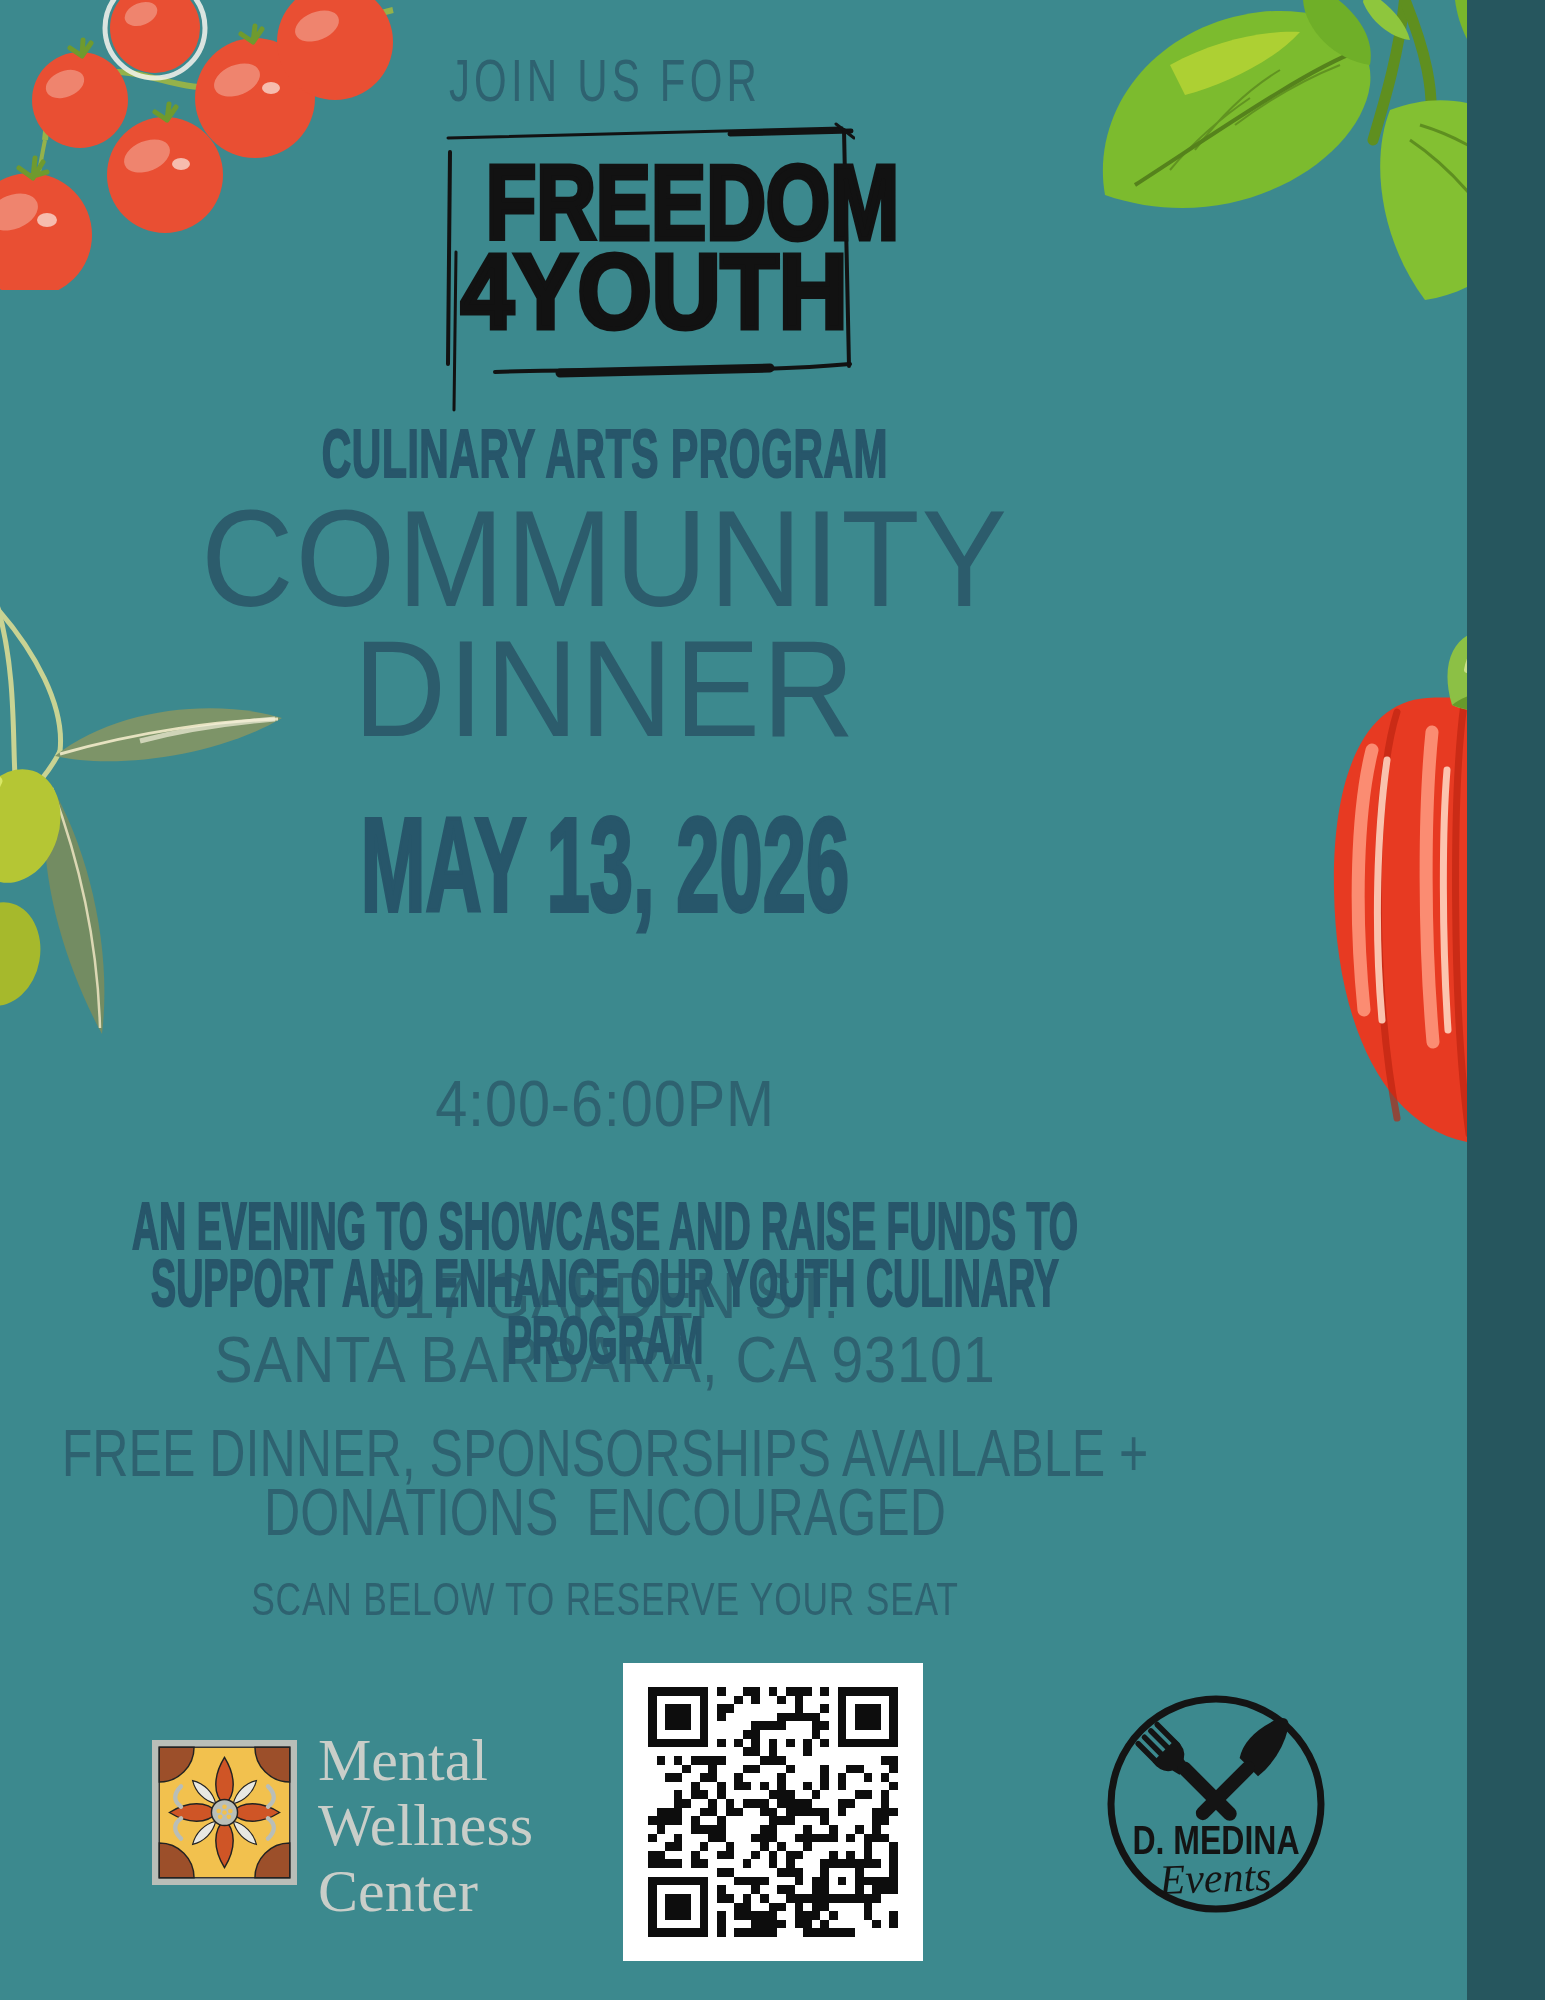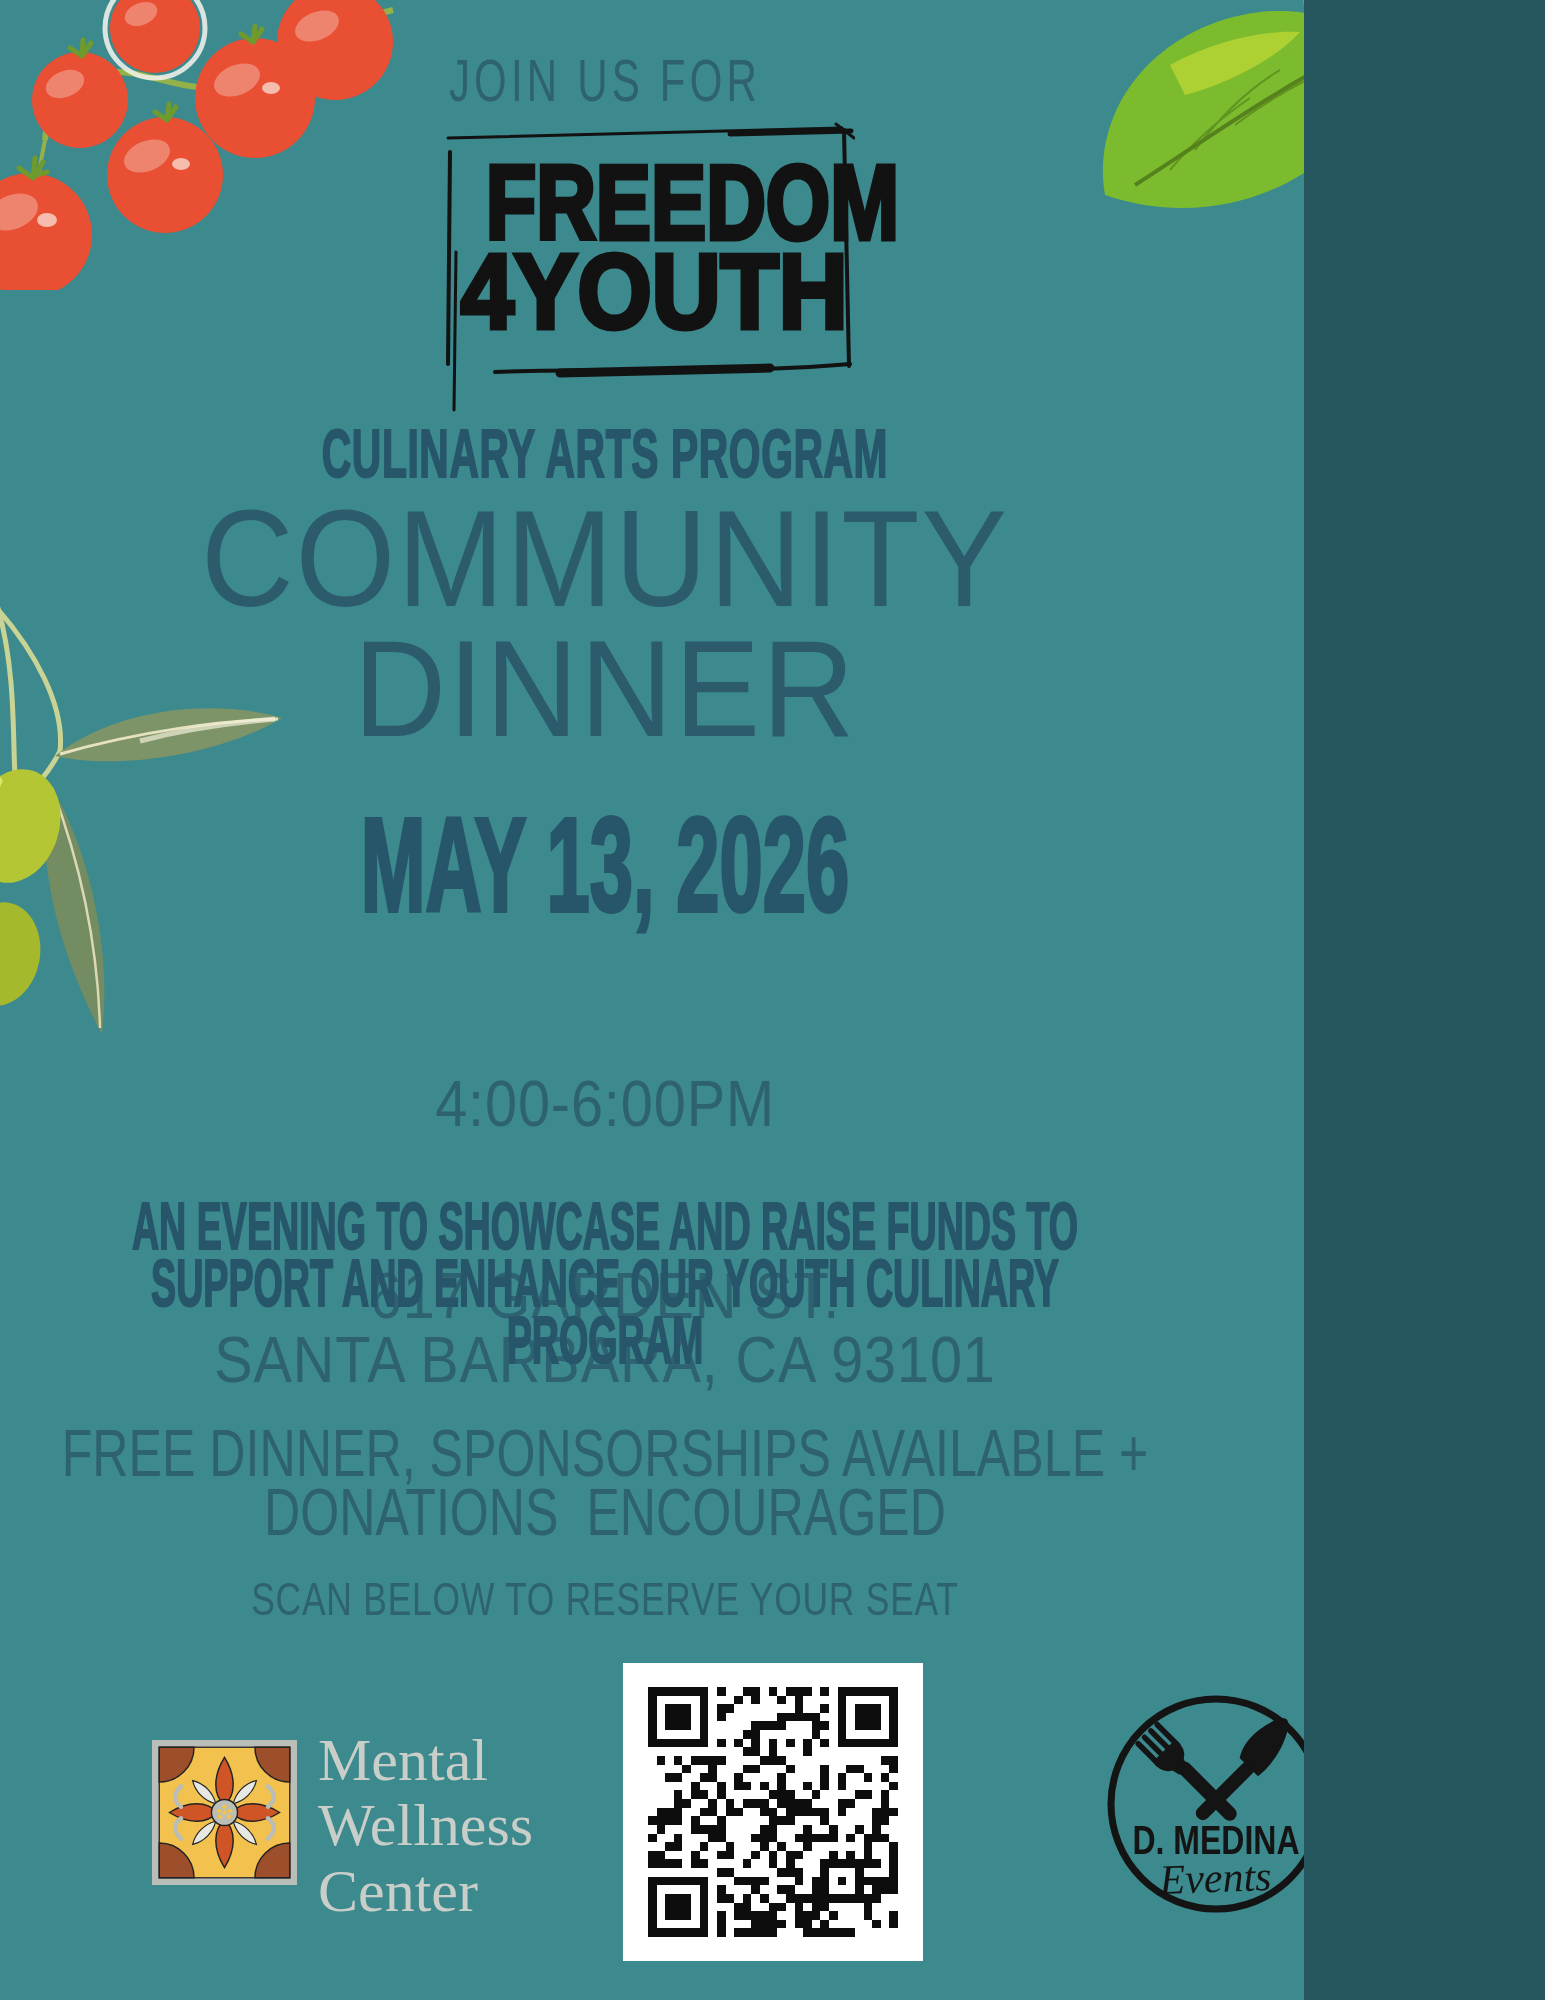--- a/index.html
+++ b/index.html
@@ -1,17 +1,17 @@
 <!DOCTYPE html>
 <html><head>
 <meta charset="utf-8">
 <style>
   html,body{margin:0;padding:0;background:#26565e;}
   .flyer{
-    position:relative;width:1304px;height:2000px;overflow:hidden;
+    position:relative;width:1467px;height:2000px;overflow:hidden;
     background:#3c898e;font-family:"Liberation Sans",sans-serif;
   }
   .abs{position:absolute;}
   .ctr{position:absolute;left:0;width:1210px;text-align:center;white-space:pre-wrap;}
   .kicker{top:46px;font-size:60px;letter-spacing:6px;color:#2e6270;transform:scaleX(.7);}
   .logo-frame{left:440px;top:122px;width:415px;height:290px;}
   .logo-frame svg{position:absolute;left:0;top:0;}
   .logo-text{position:absolute;left:0;top:36px;width:100%;text-align:right;color:#121212;font-weight:bold;line-height:.84;}
   .logo-l1{font-size:106px;transform:scaleX(.78);-webkit-text-stroke:5px #121212;}
   .logo-l2{font-size:106px;transform:scaleX(.9);-webkit-text-stroke:5px #121212;}

